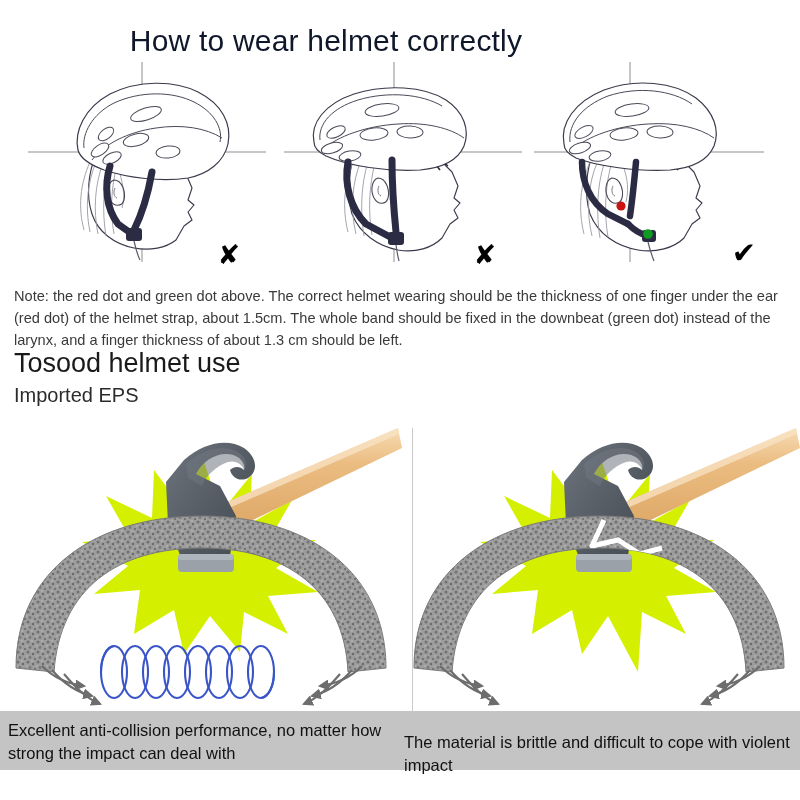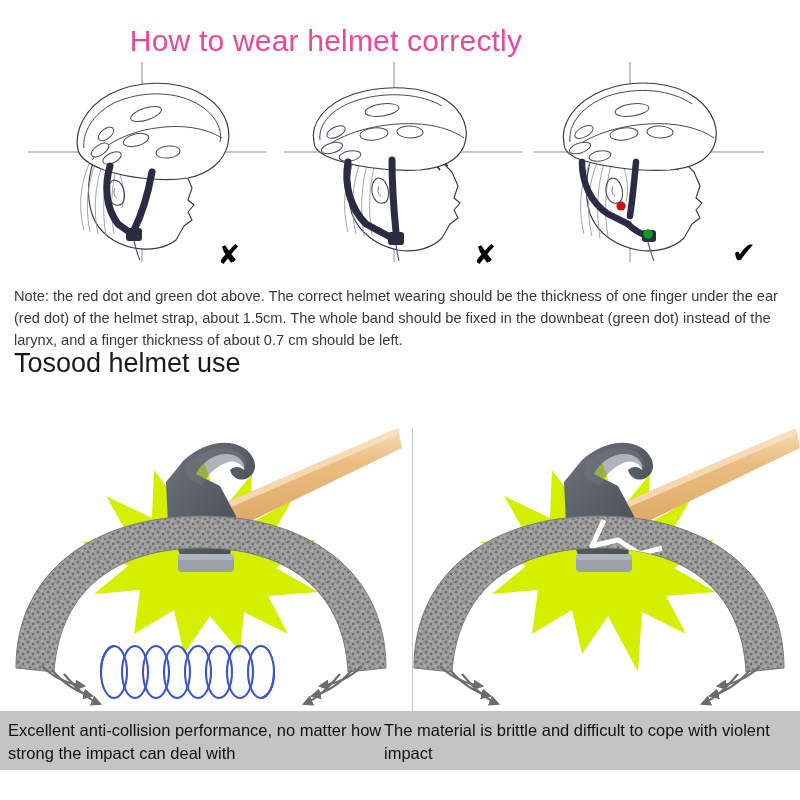--- a/index.html
+++ b/index.html
@@ -25,21 +25,21 @@
 
   
   .main-title {
     position: absolute;
     left: 0; top: 24px;
     width: 652px;
     text-align: center;
     font-size: 30px;
     font-weight: 400;
     letter-spacing: 0.2px;
-    color: #ec4899;
+    color: #0f172a;
     white-space: nowrap;
   }
 
   
   .helmet-row {
     position: absolute;
     left: 0; top: 62px;
     width: 800px;
     height: 200px;
   }
@@ -132,21 +132,21 @@
     background: #c4c4c4;
   }
   .caption {
     position: absolute;
     top: 8px;
     font-size: 16.5px;
     line-height: 1.42;
     color: #111;
   }
   .caption.left  { left: 8px;  width: 392px; }
-  .caption.right { left: 384px; width: 392px; }
+  .caption.right { left: 404px; width: 392px; margin-top: 12px; }
 </style>
 </head>
 <body>
 
 <div id="page">
 
   <div class="main-title">How to wear helmet correctly</div>
 
   <div class="helmet-row">
 
@@ -302,23 +302,24 @@
           <path d="M120 180 C122 188 124 194 126 199" fill="none" stroke="#5a5a6a" stroke-width="1.2"></path>
         </g>
 
         <circle cx="93" cy="144" r="4.6" fill="#cc1111"></circle>
         <circle cx="120" cy="172" r="4.8" fill="#0f9a22"></circle>
       </svg>
       <span class="mark ok-mark">✔</span>
     </div>
   </div>
 
-  <p class="note-text">Note: the red dot and green dot above. The correct helmet wearing should be the thickness of one finger under the ear (red dot) of the helmet strap, about 1.5cm. The whole band should be fixed in the downbeat (green dot) instead of the larynx, and a finger thickness of about 0.7 cm should be left.</p>
+  <p class="note-text">Note: the red dot and green dot above. The correct helmet wearing should be the thickness of one finger under the ear (red dot) of the helmet strap, about 1.5cm. The whole band should be fixed in the downbeat (green dot) instead of the larynx, and a finger thickness of about 1.3 cm should be left.</p>
 
   <div class="section-title">Tosood helmet use</div>
+  <div class="sub-title left">Imported EPS</div>
 
   <div class="col-divider"></div>
 
   <div class="impact-area">
 
     <div class="impact-col left">
       <svg class="impact-svg" viewBox="0 0 396 296">
         <defs>
           <linearGradient id="handleGradL" x1="0" y1="0" x2="0" y2="1">
             <stop offset="0%" stop-color="#f7dcb4"></stop>

